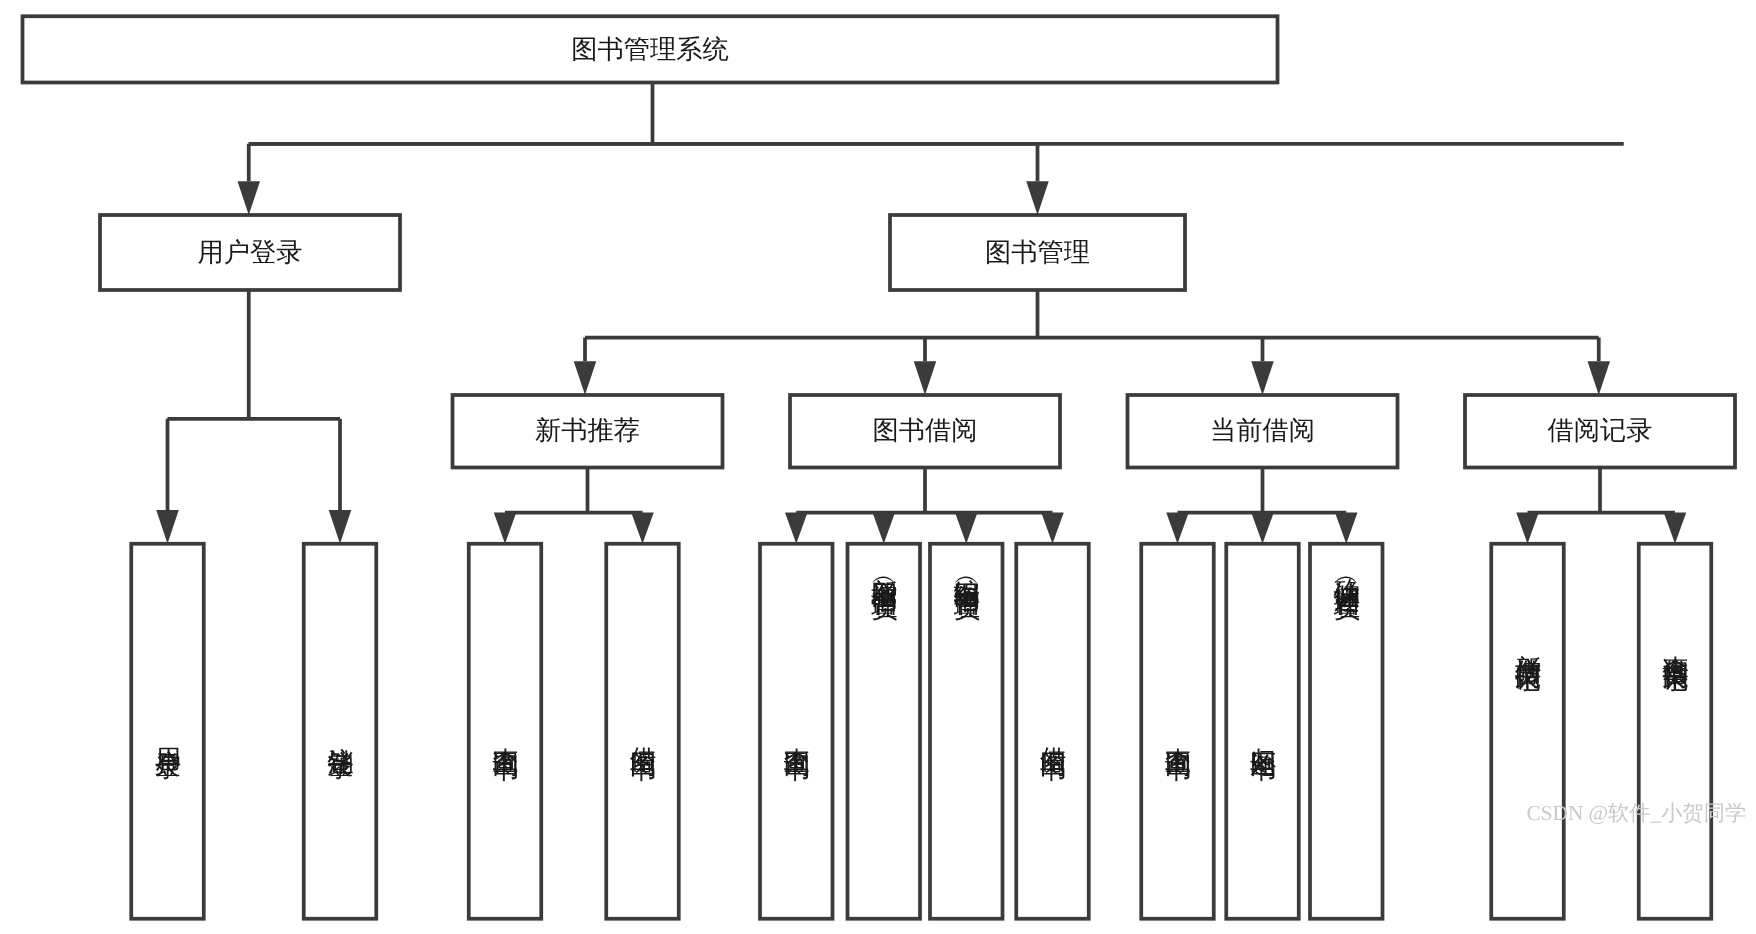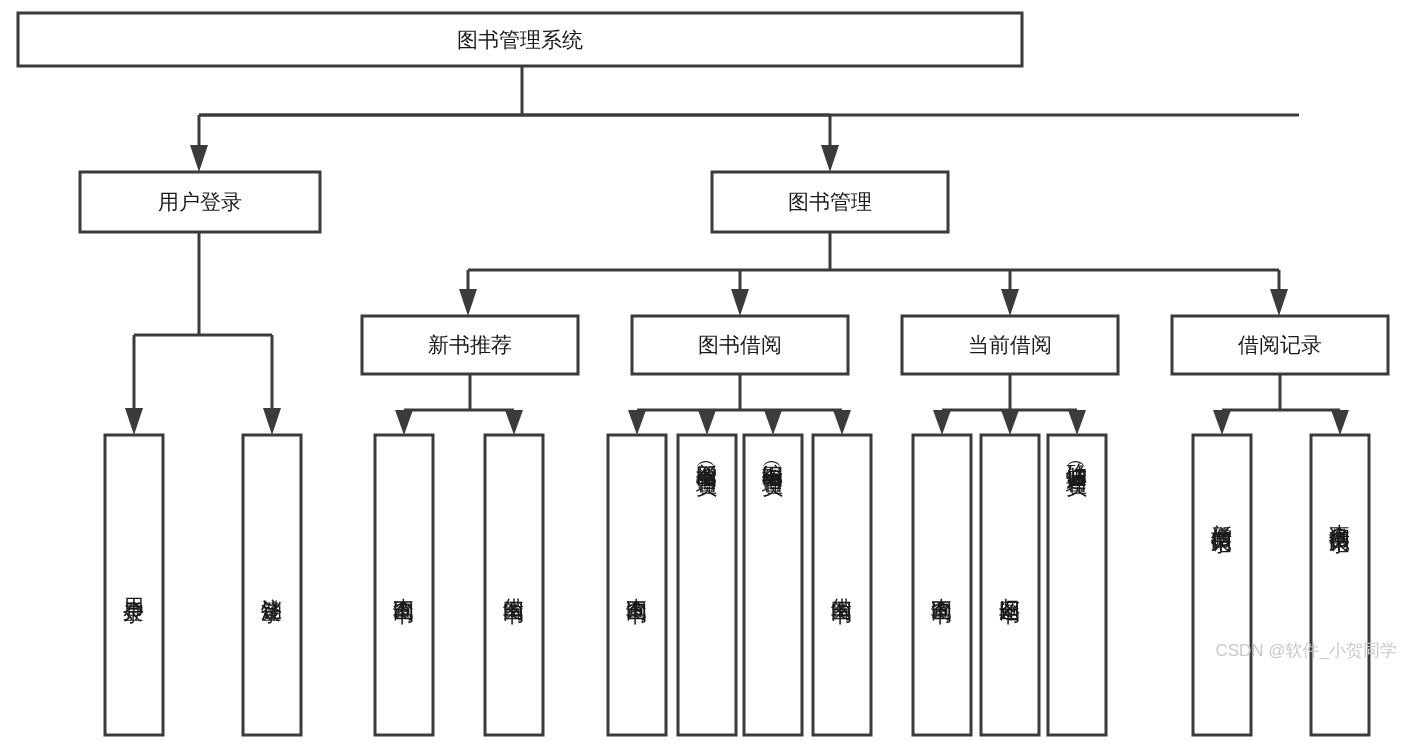--- a/index.html
+++ b/index.html
@@ -57,21 +57,21 @@
     writing-mode: tb;
     glyph-orientation-vertical: 0;
     letter-spacing: 2px;
   }
   .watermark {
     position: absolute;
     right: 8px;
     bottom: 6px;
     color: #c9c9c9;
     font-size: 17px;
-    font-family: Liberation Sans, sans-serif;
+    font-family: Liberation Serif, serif;
     white-space: nowrap;
     user-select: none;
   }
 </style>
 </head>
 <body>
 
 <div id="diagram-root">
 
   <svg id="flow" viewBox="0 0 1405 747" xmlns="http://www.w3.org/2000/svg">

